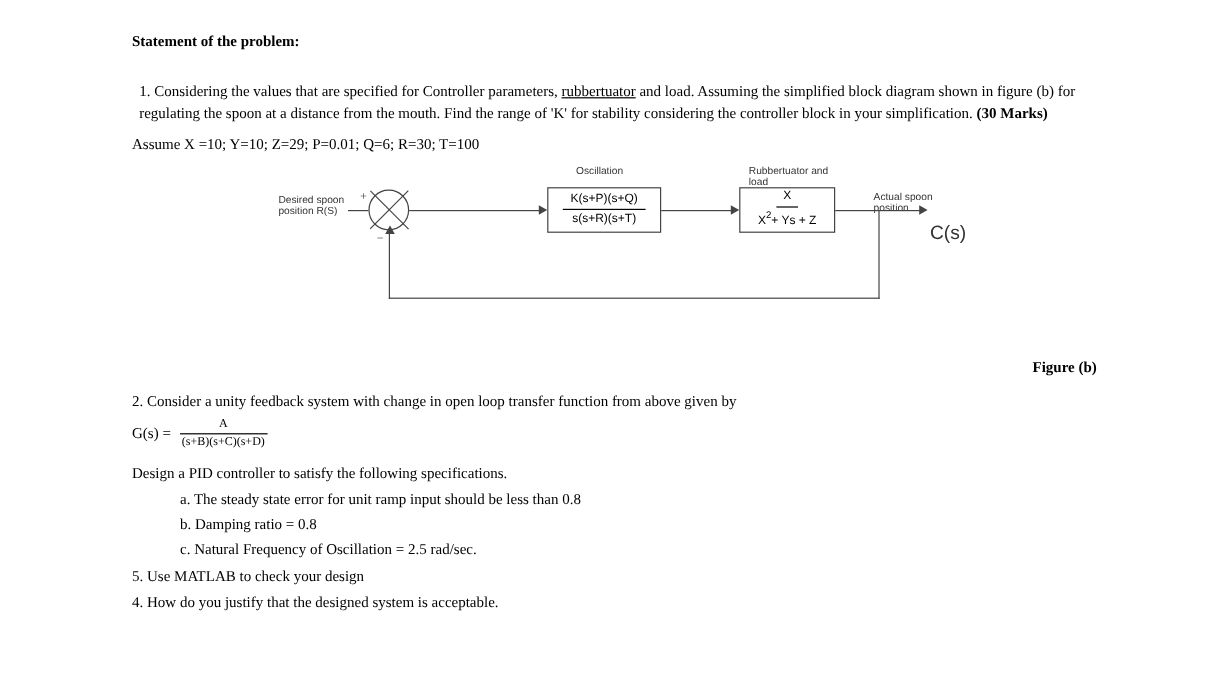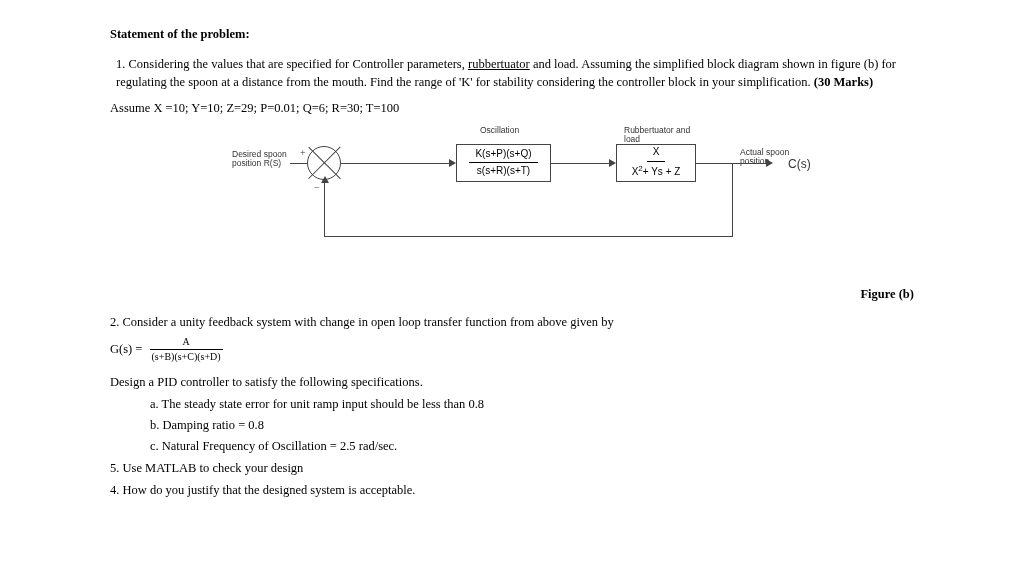--- a/index.html
+++ b/index.html
@@ -6,21 +6,21 @@
     body {
       font-family: 'Times New Roman', Times, serif;
       background: #fff;
       width: 1024px;
       height: 576px;
       padding: 25px 110px 10px 110px;
       font-size: 12.5px;
       line-height: 1.45;
       color: #000;
     }
-    .heading { font-weight: bold; margin-bottom: 12px; }
+    .heading { font-weight: bold; margin-bottom: 24px; }
     .para { margin-bottom: 8px; }
     .indent { margin-left: 6px; }
     .assume { margin-top: 8px; margin-bottom: 8px; }
     .diagram-wrap {
       width: 560px;
       height: 155px;
       margin: 8px auto 2px auto;
       position: relative;
     }
     .diagram-label {
@@ -110,22 +110,22 @@
 <div class="para indent">
   <span>1. Considering the values that are specified for Controller parameters, </span><u>rubbertuator</u><span> and load. Assuming the simplified block diagram shown in figure (b) for regulating the spoon at a distance from the mouth. Find the range of 'K' for stability considering the controller block in your simplification.  </span><b>(30 Marks)</b>
 </div>
 
 <div class="assume">Assume X =10; Y=10; Z=29; P=0.01; Q=6; R=30; T=100</div>
 
 <div class="diagram-wrap">
   <div class="diagram-label" style="left:248px; top:0px;">Oscillation</div>
   <div class="diagram-label" style="left:392px; top:0px; width:80px;">Rubbertuator and load</div>
   <div class="diagram-label" style="left:0px; top:24px; width:60px; text-align:left;">Desired spoon position R(S)</div>
-  <div class="diagram-label" style="left:508px; top:22px; width:55px;">Actual spoon position</div>
-  <div class="diagram-label" style="left:543px; top:32px; font-size:12px;margin-left:13px;">C(s)</div>
+  <div class="diagram-label" style="left:496px; top:22px; width:55px;">Actual spoon position</div>
+  <div class="diagram-label" style="left:543px; top:48px; font-size:16px;">C(s)</div>
 
   <div class="sumjoin"></div>
   <div class="plus-sign" style="left:68px; top:20px;">+</div>
   <div class="plus-sign" style="left:82px; top:55px;">−</div>
 
   <div class="wire" style="left:58px; top:37px; width:17px; height:1.3px;"></div>
 
   <div class="wire" style="left:109px; top:37px; width:110px; height:1.3px;"></div>
   <div class="arrowhead arrow-r" style="left:217px; top:33.5px;"></div>
 

